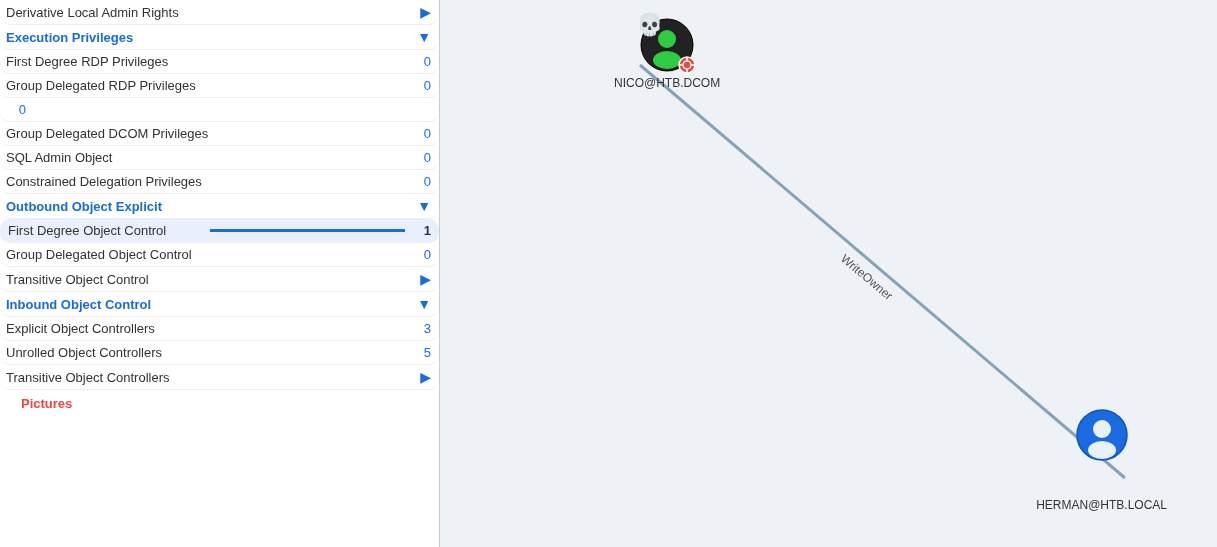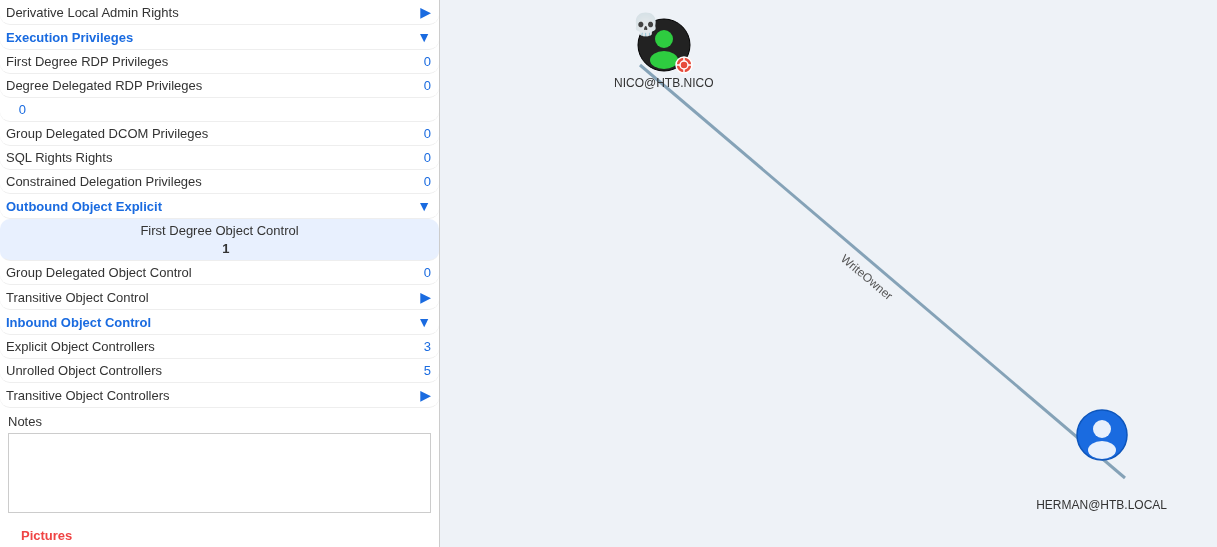--- a/index.html
+++ b/index.html
@@ -55,21 +55,20 @@
     }
 
     .item-label {
       flex: 1;
     }
 
     
     .fdoc-row {
       background: #fff;
       border-left: 2px solid transparent;
-      flex-direction: column;
     }
 
     .fdoc-row .progress-bar-container {
       flex: 1;
       display: flex;
       align-items: center;
       margin: 0 6px;
     }
 
     .fdoc-row .progress-bar {
@@ -177,35 +176,35 @@
     <span class="item-label">Execution Privileges</span>
     <span class="arrow">▼</span>
   </div>
 
   <div class="list-item">
     <span class="item-label">First Degree RDP Privileges</span>
     <span class="count">0</span>
   </div>
 
   <div class="list-item">
-    <span class="item-label">Degree Delegated RDP Privileges</span>
+    <span class="item-label">Group Delegated RDP Privileges</span>
     <span class="count">0</span>
   </div>
 
   <div class="list-item">
     <span class="count">0</span>
   </div>
 
   <div class="list-item">
     <span class="item-label">Group Delegated DCOM Privileges</span>
     <span class="count">0</span>
   </div>
 
   <div class="list-item">
-    <span class="item-label">SQL Rights Rights</span>
+    <span class="item-label">SQL Admin Object</span>
     <span class="count">0</span>
   </div>
 
   <div class="list-item">
     <span class="item-label">Constrained Delegation Privileges</span>
     <span class="count">0</span>
   </div>
 
   <div class="list-item section-header">
     <span class="item-label">Outbound Object Explicit</span>
@@ -243,24 +242,20 @@
   <div class="list-item">
     <span class="item-label">Unrolled Object Controllers</span>
     <span class="count">5</span>
   </div>
 
   <div class="list-item">
     <span class="item-label">Transitive Object Controllers</span>
     <span class="arrow">▶</span>
   </div>
 
-  <div class="notes-section">
-    <div class="notes-label">Notes</div>
-    <textarea class="notes-textarea" style=""></textarea>
-  </div>
 
   <div class="pictures-label">Pictures</div>
 
 </div>
 
 <div id="right-panel">
 
   <svg class="graph-svg">
 
     <line x1="200" y1="65" x2="685" y2="478" stroke="#6b8fa8" stroke-width="3" opacity="0.8"></line>
@@ -283,21 +278,21 @@
         <svg width="18" height="18" viewBox="0 0 18 18">
           <circle cx="9" cy="9" r="8" fill="#e74c3c" stroke="#fff" stroke-width="1.5"></circle>
           <circle cx="9" cy="9" r="4" fill="none" stroke="#fff" stroke-width="1.5"></circle>
           <line x1="9" y1="1" x2="9" y2="5" stroke="#fff" stroke-width="1.5"></line>
           <line x1="9" y1="13" x2="9" y2="17" stroke="#fff" stroke-width="1.5"></line>
           <line x1="1" y1="9" x2="5" y2="9" stroke="#fff" stroke-width="1.5"></line>
           <line x1="13" y1="9" x2="17" y2="9" stroke="#fff" stroke-width="1.5"></line>
         </svg>
       </div>
     </div>
-    <span class="node-label">NICO@HTB.NICO</span>
+    <span class="node-label">NICO@HTB.DCOM</span>
   </div>
 
   <div class="node herman-node" style="position:absolute; right:50px; bottom:35px;gap:33px;">
     <div class="node-icon" style="width:52px;height:52px;">
       <svg width="52" height="52" viewBox="0 0 52 52">
         <circle cx="26" cy="26" r="25" fill="#1a6be0" stroke="#0d55bb" stroke-width="1.5"></circle>
         <circle cx="26" cy="20" r="9" fill="#fff" opacity="0.9"></circle>
         <ellipse cx="26" cy="41" rx="14" ry="9" fill="#fff" opacity="0.9"></ellipse>
       </svg>
     </div>

